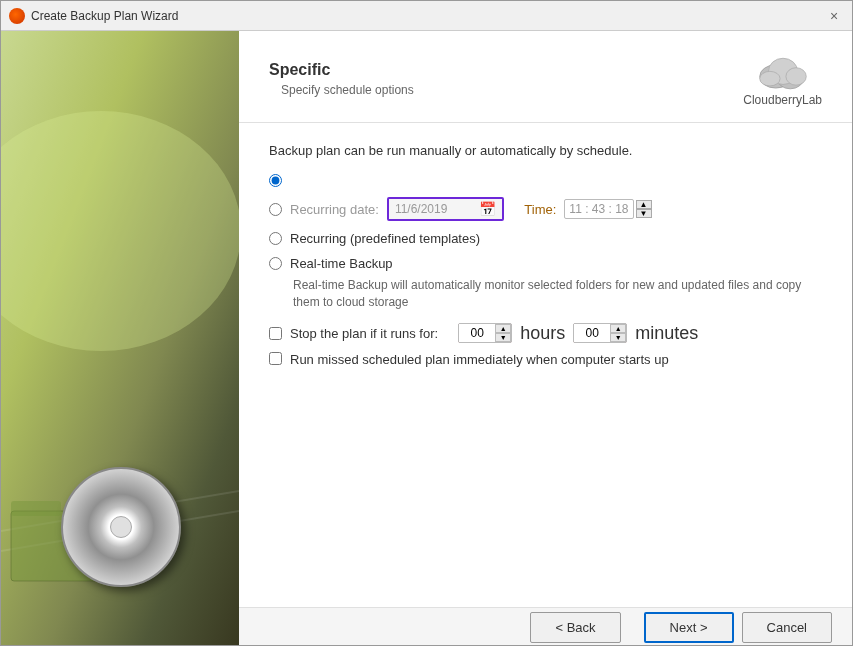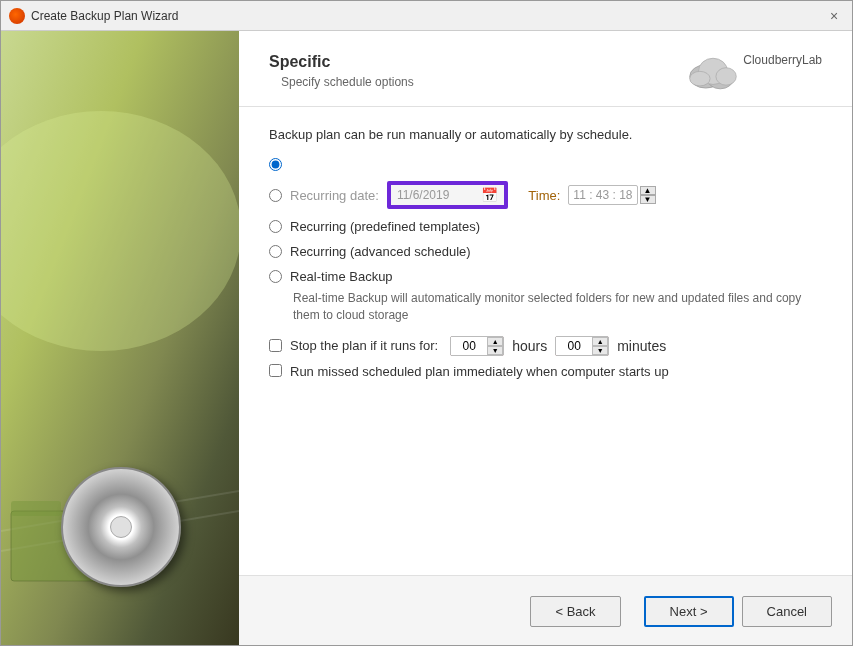--- a/index.html
+++ b/index.html
@@ -103,22 +103,22 @@
     }
 
     .header-left p {
       font-size: 12px;
       color: #666;
       margin-left: 12px;
     }
 
     .header-logo {
       display: flex;
-      flex-direction: row;
-      align-items: flex-start;
+      flex-direction: column;
+      align-items: center;
     }
 
     .cloud-icon {
       width: 60px;
       height: 40px;
     }
 
     .logo-text {
       font-size: 12px;
       color: #555;
@@ -166,21 +166,21 @@
     }
 
     .specific-date-label {
       margin-right: 8px;
       color: #999;
     }
 
     .date-input-wrapper {
       display: flex;
       align-items: center;
-      border: 4px solid #6d28d9;
+      border: 2px solid #6d28d9;
       border-radius: 2px;
       padding: 2px 6px;
       background: #f5f5f5;
       color: #999;
     }
 
     .date-input-wrapper input {
       border: none;
       background: transparent;
       color: #999;
@@ -254,21 +254,21 @@
       align-items: center;
       margin-bottom: 8px;
     }
 
     .stop-plan-row input[type="checkbox"] {
       margin-right: 8px;
     }
 
     .stop-plan-label {
       color: #333;
-      margin-right: 12px;
+      margin-right: 20px;
       font-size: 13px;
     }
 
     .number-input-wrapper {
       display: flex;
       align-items: center;
       border: 1px solid #bbb;
       border-radius: 2px;
       background: #7f1d1d;
     }
@@ -295,40 +295,40 @@
       cursor: pointer;
       display: flex;
       align-items: center;
       justify-content: center;
       font-size: 7px;
     }
 
     .unit-label {
       margin: 0 8px;
       color: #333;
-      font-size: 14px;
+      font-size: 18px;
     }
 
     .missed-plan-row {
       display: flex;
       align-items: flex-start;
     }
 
     .missed-plan-row input[type="checkbox"] {
       margin-right: 8px;
     }
 
     .missed-plan-label {
       color: #333;
       font-size: 13px;
     }
 
     .footer {
       border-top: 1px solid #e0e0e0;
-      padding: 20px 20px;
+      padding: 4px 20px;
       display: flex;
       justify-content: flex-end;
       gap: 8px;
       background: #f5f5f5;
     }
 
     .btn {
       padding: 6px 24px;
       font-size: 13px;
       border-radius: 2px;
@@ -431,24 +431,20 @@
             <div class="time-spinner-btn">▼</div>
           </div>
         </div>
       </div>
 
       <div class="radio-option">
         <input type="radio" name="schedule" id="recurring-predefined" style="">
         <label for="recurring-predefined">Recurring (predefined templates)</label>
       </div>
 
-      <div class="radio-option">
-        <input type="radio" name="schedule" id="recurring-advanced" style="">
-        <label for="recurring-advanced">Recurring (advanced schedule)</label>
-      </div>
 
       <div class="radio-option">
         <input type="radio" name="schedule" id="realtime" style="">
         <label for="realtime">Real-time Backup</label>
       </div>
 
       <div class="realtime-note">Real-time Backup will automatically monitor selected folders for new and updated files and copy them to cloud storage</div>
 
       <div class="stop-plan-row">
         <input type="checkbox" id="stop-plan" style="">

